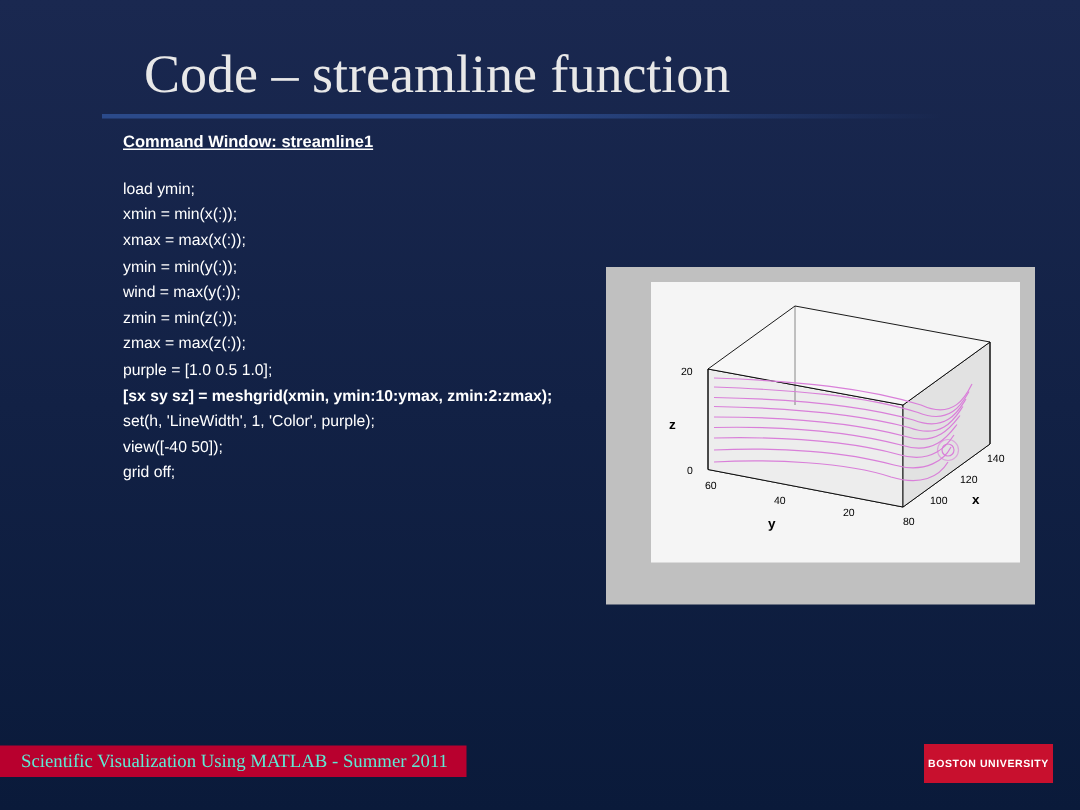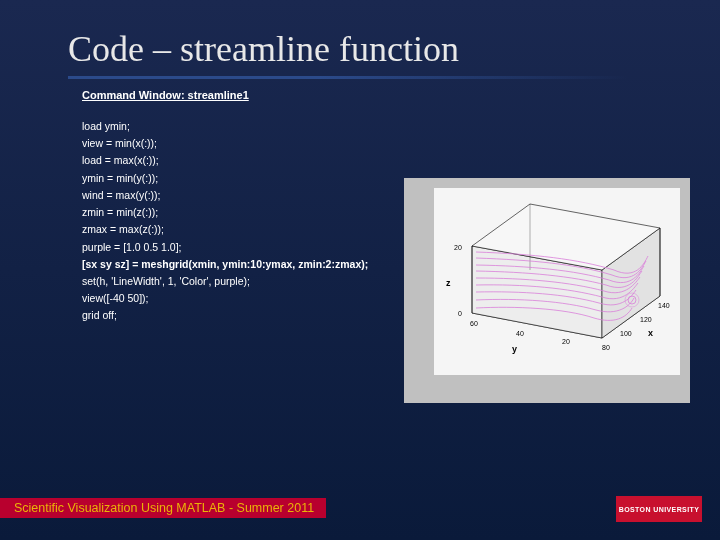--- a/index.html
+++ b/index.html
@@ -9,21 +9,21 @@
   background: linear-gradient(180deg, #1a2850 0%, #0a1a3a 100%);
   font-family: Arial, Helvetica, sans-serif;
   color: #fff;
   position: relative;
   overflow: hidden;
 }
 .title {
   font-family: "Times New Roman", Times, serif;
   font-size: 36px;
   color: #e8e8e8;
-  padding: 28px 0 6px 68px;
+  padding: 28px 0 6px 96px;
   font-weight: normal;
 }
 .title-rule {
   margin-left: 68px;
   width: 560px;
   height: 3px;
   background: linear-gradient(90deg, #2b4a8a 0%, #2b4a8a 45%, rgba(43,74,138,0) 100%);
 }
 .content {
   padding: 10px 0 0 82px;
@@ -54,22 +54,22 @@
   background: #f5f5f5;
 }
 .plot-area svg { width: 100%; height: 100%; display: block; }
 .axis-label { font-weight: bold; font-size: 9px; fill: #000; }
 .tick { font-size: 7px; fill: #000; }
 .footer-bar {
   position: absolute;
   bottom: 22px;
   left: 0;
   background: #b8002e;
-  color: #eab308;
-  font-family: Liberation Sans, sans-serif;
+  color: #5eead4;
+  font-family: Liberation Serif, serif;
   font-size: 12.5px;
   padding: 3px 12px 3px 14px;
 }
 .logo {
   position: absolute;
   right: 18px;
   bottom: 18px;
   width: 86px;
   height: 26px;
   background: #c8102e;
@@ -88,22 +88,22 @@
 </style>
 </head>
 <body>
 
 <div class="title">Code – streamline function</div>
 <div class="title-rule"></div>
 
 <div class="content">
   <div class="cmd-head">Command Window: streamline1</div>
   <div class="code-line">load ymin;</div>
-  <div class="code-line">view = min(x(:));</div>
-  <div class="code-line">load = max(x(:));</div>
+  <div class="code-line">xmin = min(x(:));</div>
+  <div class="code-line">xmax = max(x(:));</div>
   <div class="code-line">ymin = min(y(:));</div>
   <div class="code-line">wind = max(y(:));</div>
   <div class="code-line">zmin = min(z(:));</div>
   <div class="code-line">zmax = max(z(:));</div>
   <div class="code-line">purple = [1.0 0.5 1.0];</div>
   <div class="code-line bold">[sx sy sz] = meshgrid(xmin, ymin:10:ymax, zmin:2:zmax);</div>
   <div class="code-line">set(h, 'LineWidth', 1, 'Color', purple);</div>
   <div class="code-line">view([-40 50]);</div>
   <div class="code-line">grid off;</div>
 </div>

